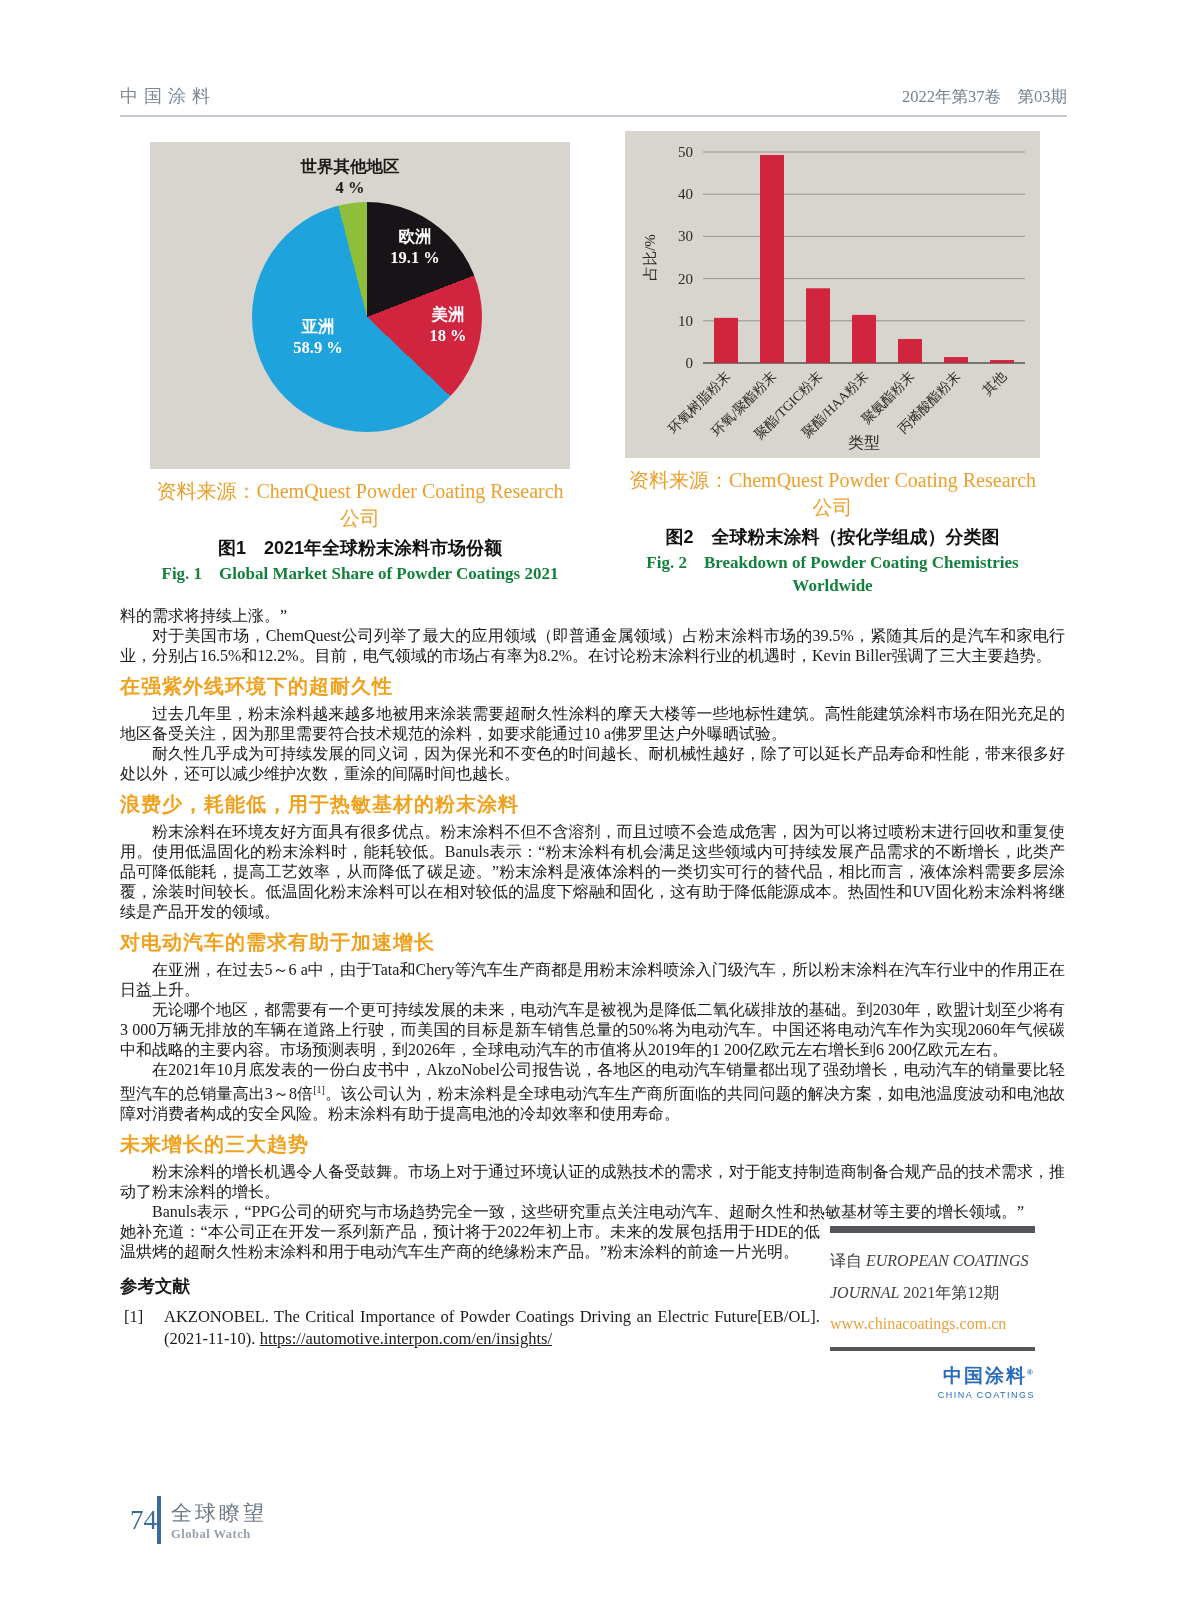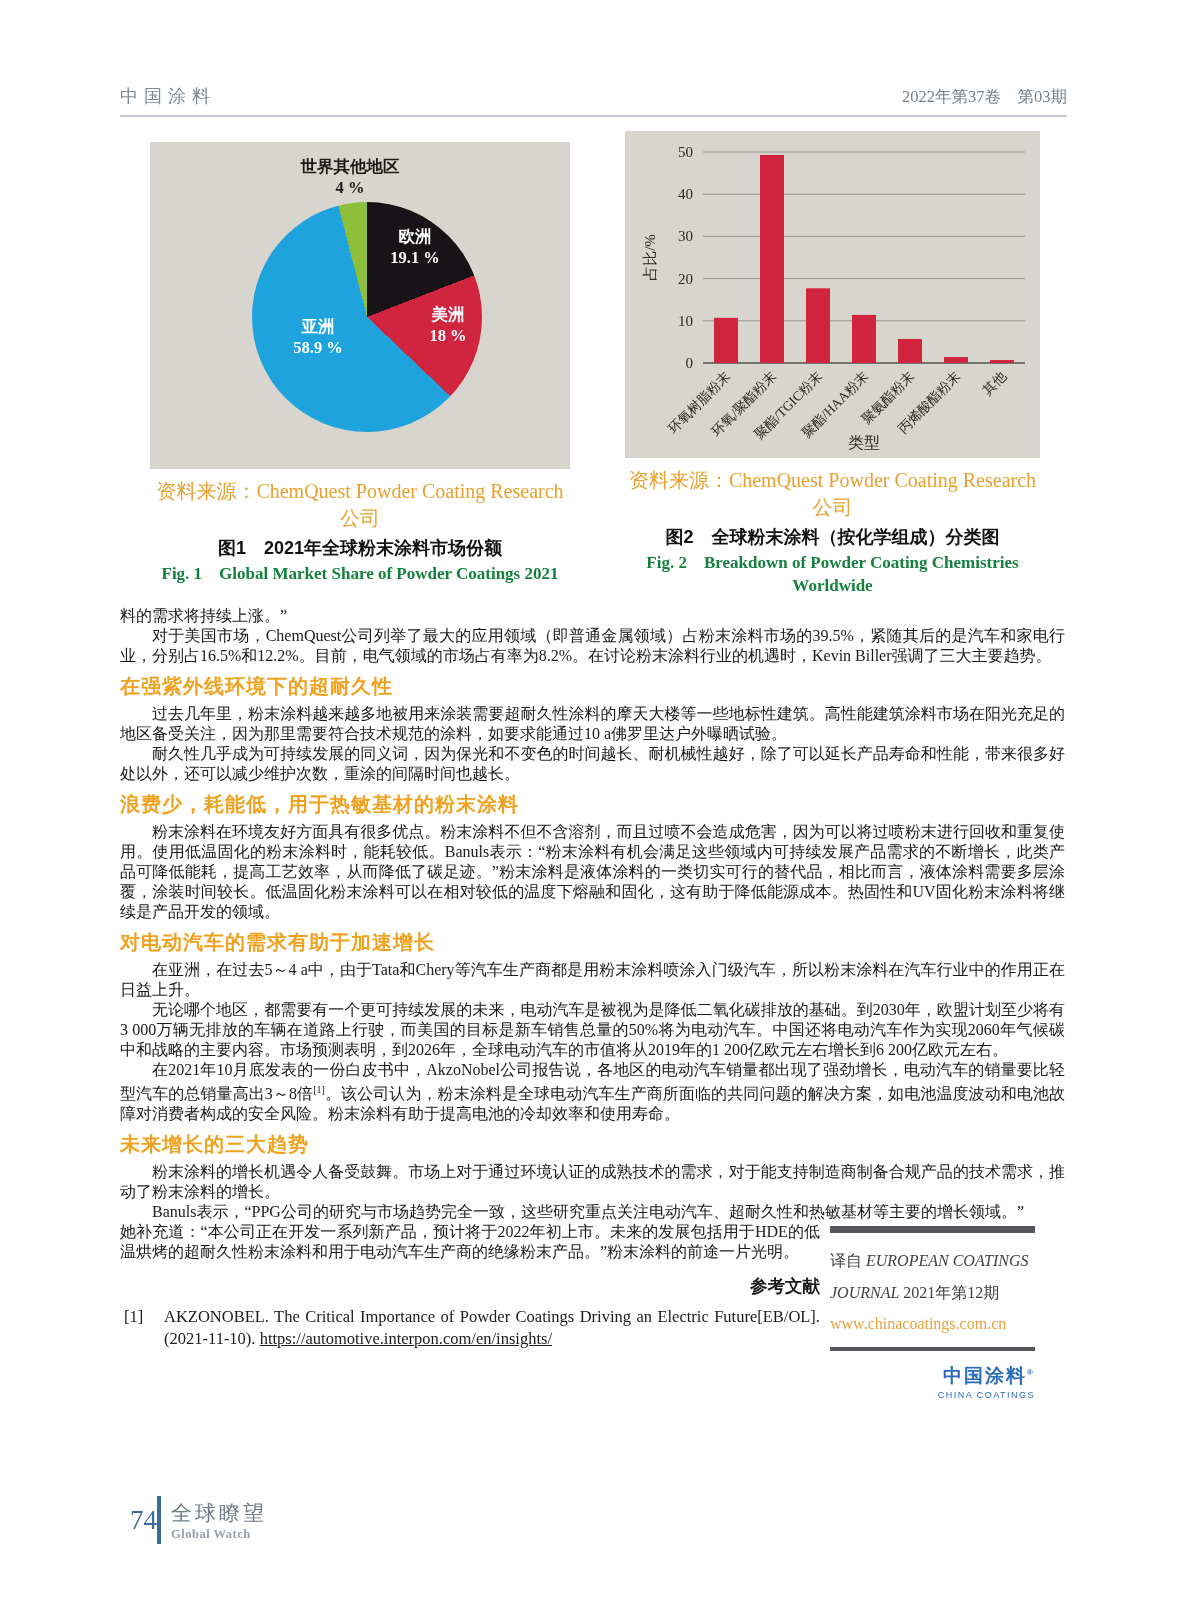--- a/index.html
+++ b/index.html
@@ -33,21 +33,21 @@
   .bp { font-size:16px; line-height:20px; text-align:justify; text-indent:2em; color:#1c1a18; }
   .bp.noindent { text-indent:0; }
   .bp sup { font-size:10px; }
   h2.sec { font-size:20px; line-height:24px; margin:8px 0 6px 0; color:#f0a11e; font-family:"Liberation Sans", sans-serif; font-weight:bold; letter-spacing:1px; }
 
   .bottom-row { display:flex; }
   .bcol-left { width:700px; }
   .bcol-right { width:245px; padding-left:10px; padding-top:4px; }
 
   
-  .ref-heading { margin:12px 0 8px 0; text-align:right; font-size:17.5px; font-weight:bold; font-family:"Liberation Sans", sans-serif; }
+  .ref-heading { margin:12px 0 8px 0; text-align:left; font-size:17.5px; font-weight:bold; font-family:"Liberation Sans", sans-serif; }
   .ref-item { font-size:16.5px; line-height:22px; text-align:justify; padding-left:44px; position:relative; }
   .ref-label { position:absolute; left:4px; }
   .ref-url { text-decoration:underline; }
 
   
   .transbox { width:205px; }
   .bar-top { height:7px; background:#55565a; }
   .bar-bottom { height:4px; background:#55565a; }
   .trans-text { font-size:16px; line-height:32px; color:#3e4042; padding-top:12px; }
   .trans-text i { font-family:"Liberation Serif", serif; }
@@ -148,21 +148,21 @@
       <p class="bp">对于美国市场，ChemQuest公司列举了最大的应用领域（即普通金属领域）占粉末涂料市场的39.5%，紧随其后的是汽车和家电行业，分别占16.5%和12.2%。目前，电气领域的市场占有率为8.2%。在讨论粉末涂料行业的机遇时，Kevin Biller强调了三大主要趋势。</p>
 
       <h2 class="sec">在强紫外线环境下的超耐久性</h2>
       <p class="bp">过去几年里，粉末涂料越来越多地被用来涂装需要超耐久性涂料的摩天大楼等一些地标性建筑。高性能建筑涂料市场在阳光充足的地区备受关注，因为那里需要符合技术规范的涂料，如要求能通过10 a佛罗里达户外曝晒试验。</p>
       <p class="bp">耐久性几乎成为可持续发展的同义词，因为保光和不变色的时间越长、耐机械性越好，除了可以延长产品寿命和性能，带来很多好处以外，还可以减少维护次数，重涂的间隔时间也越长。</p>
 
       <h2 class="sec">浪费少，耗能低，用于热敏基材的粉末涂料</h2>
       <p class="bp">粉末涂料在环境友好方面具有很多优点。粉末涂料不但不含溶剂，而且过喷不会造成危害，因为可以将过喷粉末进行回收和重复使用。使用低温固化的粉末涂料时，能耗较低。Banuls表示：“粉末涂料有机会满足这些领域内可持续发展产品需求的不断增长，此类产品可降低能耗，提高工艺效率，从而降低了碳足迹。”粉末涂料是液体涂料的一类切实可行的替代品，相比而言，液体涂料需要多层涂覆，涂装时间较长。低温固化粉末涂料可以在相对较低的温度下熔融和固化，这有助于降低能源成本。热固性和UV固化粉末涂料将继续是产品开发的领域。</p>
 
       <h2 class="sec">对电动汽车的需求有助于加速增长</h2>
-      <p class="bp">在亚洲，在过去5～4 a中，由于Tata和Chery等汽车生产商都是用粉末涂料喷涂入门级汽车，所以粉末涂料在汽车行业中的作用正在日益上升。</p>
+      <p class="bp">在亚洲，在过去5～6 a中，由于Tata和Chery等汽车生产商都是用粉末涂料喷涂入门级汽车，所以粉末涂料在汽车行业中的作用正在日益上升。</p>
       <p class="bp">无论哪个地区，都需要有一个更可持续发展的未来，电动汽车是被视为是降低二氧化碳排放的基础。到2030年，欧盟计划至少将有3 000万辆无排放的车辆在道路上行驶，而美国的目标是新车销售总量的50%将为电动汽车。中国还将电动汽车作为实现2060年气候碳中和战略的主要内容。市场预测表明，到2026年，全球电动汽车的市值将从2019年的1 200亿欧元左右增长到6 200亿欧元左右。</p>
       <p class="bp"><span>在2021年10月底发表的一份白皮书中，AkzoNobel公司报告说，各地区的电动汽车销量都出现了强劲增长，电动汽车的销量要比轻型汽车的总销量高出3～8倍</span><sup>[1]</sup><span>。该公司认为，粉末涂料是全球电动汽车生产商所面临的共同问题的解决方案，如电池温度波动和电池故障对消费者构成的安全风险。粉末涂料有助于提高电池的冷却效率和使用寿命。</span></p>
 
       <h2 class="sec">未来增长的三大趋势</h2>
       <p class="bp">粉末涂料的增长机遇令人备受鼓舞。市场上对于通过环境认证的成熟技术的需求，对于能支持制造商制备合规产品的技术需求，推动了粉末涂料的增长。</p>
       <p class="bp">Banuls表示，“PPG公司的研究与市场趋势完全一致，这些研究重点关注电动汽车、超耐久性和热敏基材等主要的增长领域。”</p>
 
       <div class="bottom-row">
         <div class="bcol-left">
           <p class="bp noindent">她补充道：“本公司正在开发一系列新产品，预计将于2022年初上市。未来的发展包括用于HDE的低温烘烤的超耐久性粉末涂料和用于电动汽车生产商的绝缘粉末产品。”粉末涂料的前途一片光明。</p>

